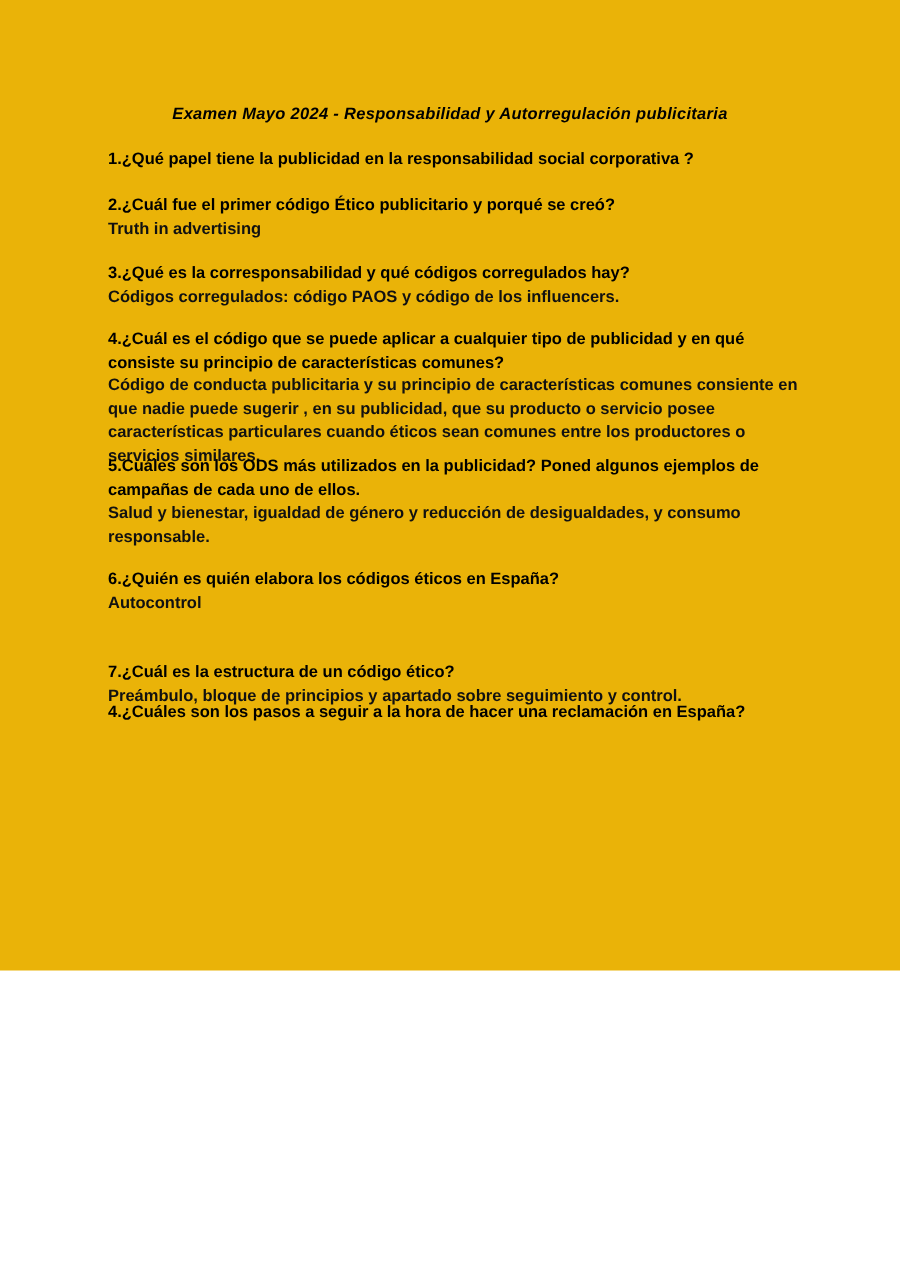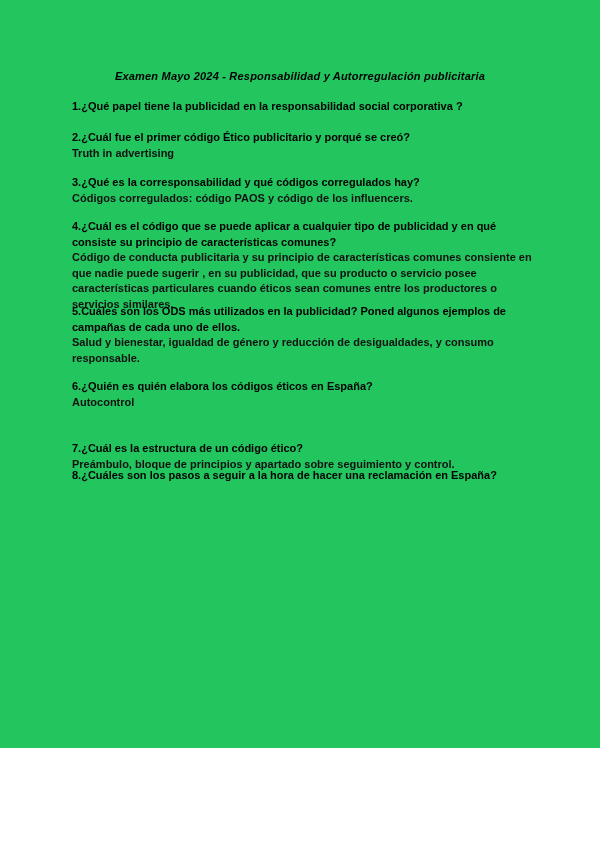--- a/index.html
+++ b/index.html
@@ -1,18 +1,18 @@
 <!DOCTYPE html>
 <html><head>
 <meta charset="utf-8">
 <style>
   html, body { margin:0; padding:0; background:#ffffff; }
   body { width:600px; height:848px; position:relative; overflow:hidden;
          font-family:"Liberation Sans", sans-serif; color:#000; }
-  .page { position:absolute; left:0; top:0; width:600px; height:748px; background:#22c55e; }
+  .page { position:absolute; left:0; top:0; width:600px; height:647px; background:#eab308; }
   .title { position:absolute; left:0; width:600px; top:70px; text-align:center;
            font-size:11px; font-weight:bold; font-style:italic; letter-spacing:0.2px; }
   .block { position:absolute; left:72px; width:462px; font-size:11px; line-height:15.5px; }
   .q { font-weight:bold; }
   .a { font-weight:bold; color:#111; }
 </style>
 </head>
 <body>
 
 <div class="page">
@@ -46,15 +46,15 @@
     <div class="q">6.¿Quién es quién elabora los códigos éticos en España?</div>
     <div class="a">Autocontrol</div>
   </div>
 
   <div class="block" style="top:441px;">
     <div class="q">7.¿Cuál es la estructura de un código ético?</div>
     <div class="a">Preámbulo, bloque de principios y apartado sobre seguimiento y control.</div>
   </div>
 
   <div class="block" style="top:468px;">
-    <div class="q">8.¿Cuáles son los pasos a seguir a la hora de hacer una reclamación en España?</div>
+    <div class="q">4.¿Cuáles son los pasos a seguir a la hora de hacer una reclamación en España?</div>
   </div>
 </div>
 
 </body></html>

